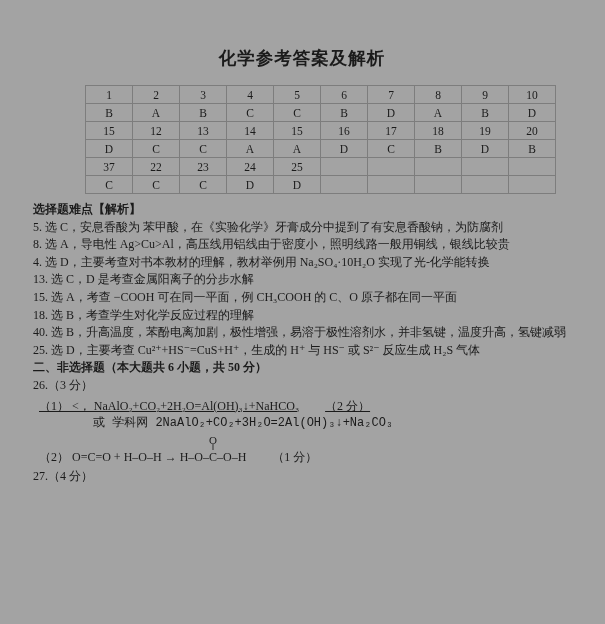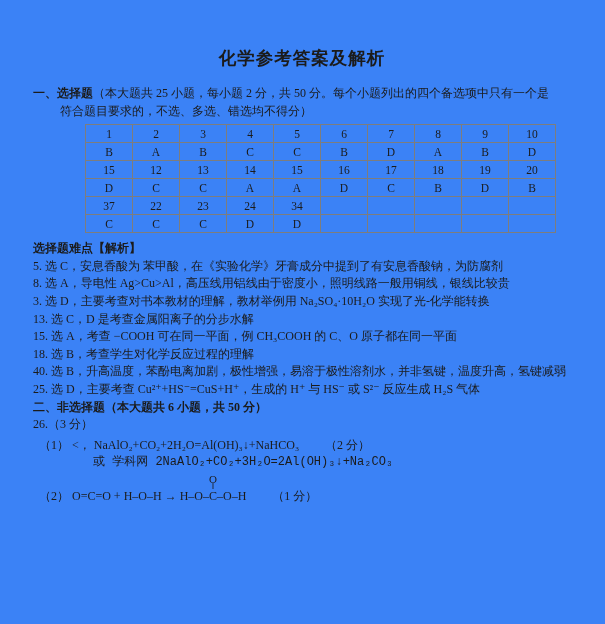--- a/index.html
+++ b/index.html
@@ -7,21 +7,21 @@
     width: 605px; height: 624px;
     background: #f6f6f6;
     font-family: "Liberation Serif", "DejaVu Serif", serif;
     color: #1b1b1b;
     overflow: hidden;
   }
   .page {
     box-sizing: border-box;
     width: 605px; height: 624px;
     padding: 46px 34px 0 33px;
-    background: #3b82f6;
+    background: #a3a3a3;
     overflow: hidden;
   }
   .title {
     text-align: center;
     font-size: 17.5px;
     font-weight: bold;
     letter-spacing: 1px;
     margin-bottom: 15px;
   }
   .line {
@@ -53,35 +53,29 @@
     bottom: 92%;
     left: 50%;
     transform: translateX(-50%);
     display: flex;
     flex-direction: column;
     align-items: center;
     line-height: 7.5px;
     font-size: 11px;
   }
   .cstack .bond-glyph { font-size: 9px; line-height: 6px; }
-  .gap-before { margin-top: 3px; }
+  .gap-before { margin-top: 3px; text-decoration: underline; }
 </style>
 </head>
 <body>
 
 <div class="page">
 
   <div class="title">化学参考答案及解析</div>
 
-  <div>
-    <div class="line">
-      <span class="bold">一、选择题</span><span>（本大题共 25 小题，每小题 2 分，共 50 分。每个小题列出的四个备选项中只有一个是</span>
-    </div>
-    <div class="line indent1">符合题目要求的，不选、多选、错选均不得分）</div>
-  </div>
 
   <table class="answers">
     <tbody>
         <tr>
           <td>1</td>
           <td>2</td>
           <td>3</td>
           <td>4</td>
           <td>5</td>
           <td>6</td>
@@ -124,21 +118,21 @@
           <td>C</td>
           <td>B</td>
           <td>D</td>
           <td>B</td>
         </tr>
         <tr>
           <td>37</td>
           <td>22</td>
           <td>23</td>
           <td>24</td>
-          <td>34</td>
+          <td>25</td>
           <td></td>
           <td></td>
           <td></td>
           <td></td>
           <td></td>
         </tr>
         <tr>
           <td>C</td>
           <td>C</td>
           <td>C</td>
@@ -149,21 +143,21 @@
           <td></td>
           <td></td>
           <td></td>
         </tr>
       </tbody>
   </table>
 
   <div class="line bold">选择题难点【解析】</div>
   <div class="line">5. 选 C，安息香酸为 苯甲酸，在《实验化学》牙膏成分中提到了有安息香酸钠，为防腐剂</div>
   <div class="line">8. 选 A，导电性 Ag&gt;Cu&gt;Al，高压线用铝线由于密度小，照明线路一般用铜线，银线比较贵</div>
-  <div class="line">3. 选 D，主要考查对书本教材的理解，教材举例用 Na₂SO₄·10H₂O 实现了光-化学能转换</div>
+  <div class="line">4. 选 D，主要考查对书本教材的理解，教材举例用 Na₂SO₄·10H₂O 实现了光-化学能转换</div>
   <div class="line">13. 选 C，D 是考查金属阳离子的分步水解</div>
   <div class="line">15. 选 A，考查 −COOH 可在同一平面，例 CH₃COOH 的 C、O 原子都在同一平面</div>
   <div class="line">18. 选 B，考查学生对化学反应过程的理解</div>
   <div class="line">40. 选 B，升高温度，苯酚电离加剧，极性增强，易溶于极性溶剂水，并非氢键，温度升高，氢键减弱</div>
   <div class="line">25. 选 D，主要考查 Cu²⁺+HS⁻=CuS+H⁺，生成的 H⁺ 与 HS⁻ 或 S²⁻ 反应生成 H₂S 气体</div>
 
   <div class="line bold">二、非选择题（本大题共 6 小题，共 50 分）</div>
   <div class="line">26.（3 分）</div>
 
   <div class="line indent2 gap-before">
@@ -172,14 +166,15 @@
   <div class="line indent3">或 学科网 2NaAlO₂+CO₂+3H₂O=2Al(OH)₃↓+Na₂CO₃</div>
 
   <div class="line indent2 structure-line">
     <span>（2） O=C=O + H–O–H → H–O–</span><span class="cstack"><span class="above">
           <span>O</span>
           <span class="bond-glyph">‖</span>
         </span><span>C</span></span><span>–O–H</span><span class="score">（1 分）</span>
   </div>
 
 
+  <div class="line">27.（4 分）</div>
 
 </div>
 
 </body></html>

